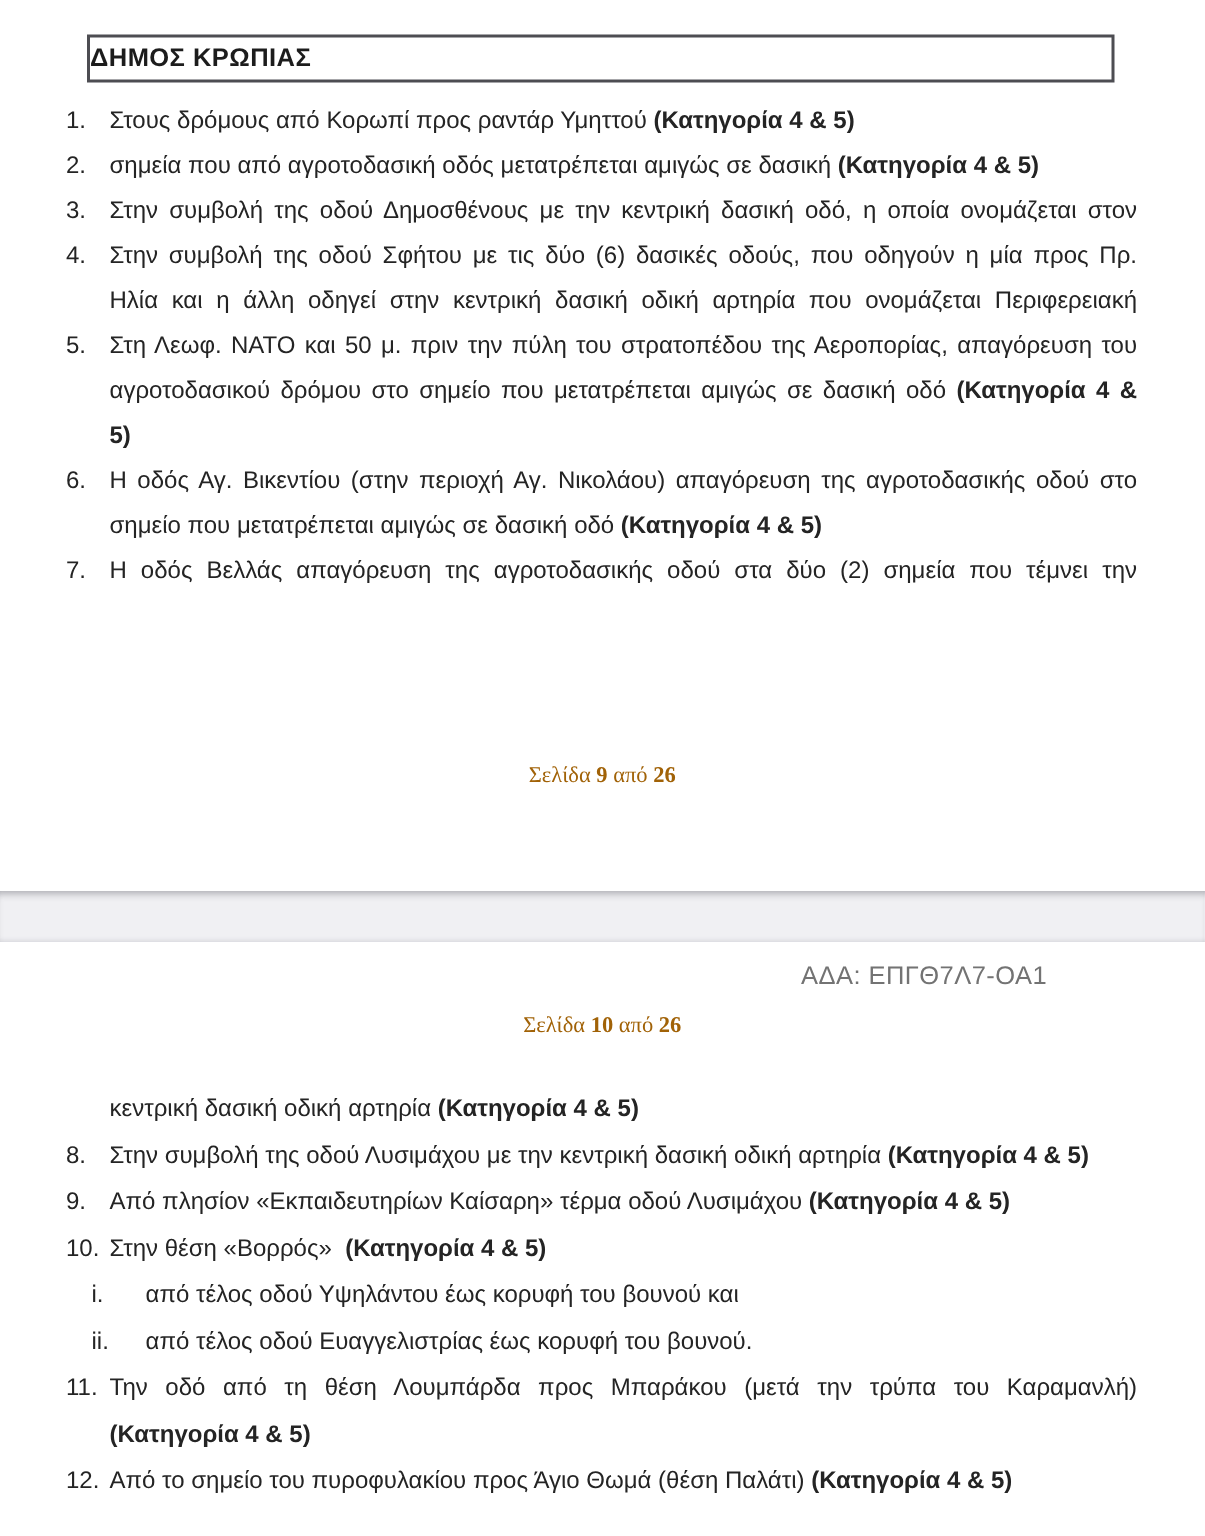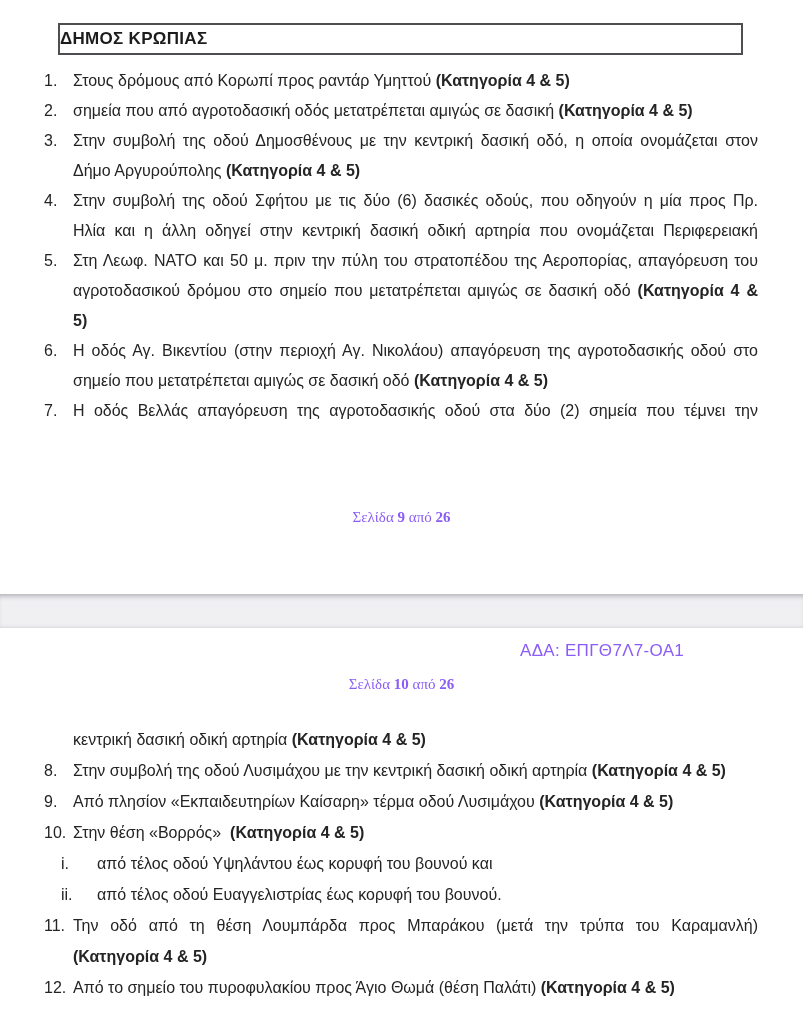--- a/index.html
+++ b/index.html
@@ -32,28 +32,28 @@
   .num{flex:0 0 29px;}
   .itembody{flex:1;min-width:0;}
   .ln{text-align:justify;}
   .ln.jf{text-align-last:justify;}
   .b{font-weight:bold;}
   .subitem{margin-left:17px;}
   .subitem .num{flex:0 0 36px;}
   
   .footer{
     position:absolute;left:0;width:803px;text-align:center;
-    font-family:"Liberation Serif", serif;font-size:15px;color:#8b5cf6;line-height:18px;
+    font-family:"Liberation Serif", serif;font-size:15px;color:#a16207;line-height:18px;
   }
   .f9{top:508px;}
   .f10{top:47px;}
   
   .ada{
-    position:absolute;left:520px;top:13px;
-    font-size:17px;letter-spacing:.3px;color:#8b5cf6;line-height:20px;
+    position:absolute;left:534px;top:13px;
+    font-size:17px;letter-spacing:.3px;color:#737373;line-height:20px;
   }
 </style>
 </head>
 <body>
 
 <div class="page p9">
 
   <div class="hbox">
     <span class="title">ΔΗΜΟΣ ΚΡΩΠΙΑΣ</span>
   </div>
@@ -71,21 +71,20 @@
       <span class="num">2.</span>
       <div class="itembody">
         <div class="ln"><span>σημεία που από αγροτοδασική οδός μετατρέπεται αμιγώς σε δασική </span><span class="b">(Κατηγορία 4 &amp; 5)</span></div>
       </div>
     </div>
 
     <div class="item">
       <span class="num">3.</span>
       <div class="itembody">
         <div class="ln jf"><span>Στην συμβολή της οδού Δημοσθένους με την κεντρική δασική οδό, η οποία ονομάζεται στον</span></div>
-        <div class="ln"><span>Δήμο Αργυρούπολης </span><span class="b">(Κατηγορία 4 &amp; 5)</span></div>
       </div>
     </div>
 
     <div class="item">
       <span class="num">4.</span>
       <div class="itembody">
         <div class="ln jf"><span>Στην συμβολή της οδού Σφήτου με τις δύο (6) δασικές οδούς, που οδηγούν η μία προς Πρ.</span></div>
         <div class="ln jf"><span>Ηλία και η άλλη οδηγεί στην κεντρική δασική οδική αρτηρία που ονομάζεται Περιφερειακή</span></div>
       </div>
     </div>

